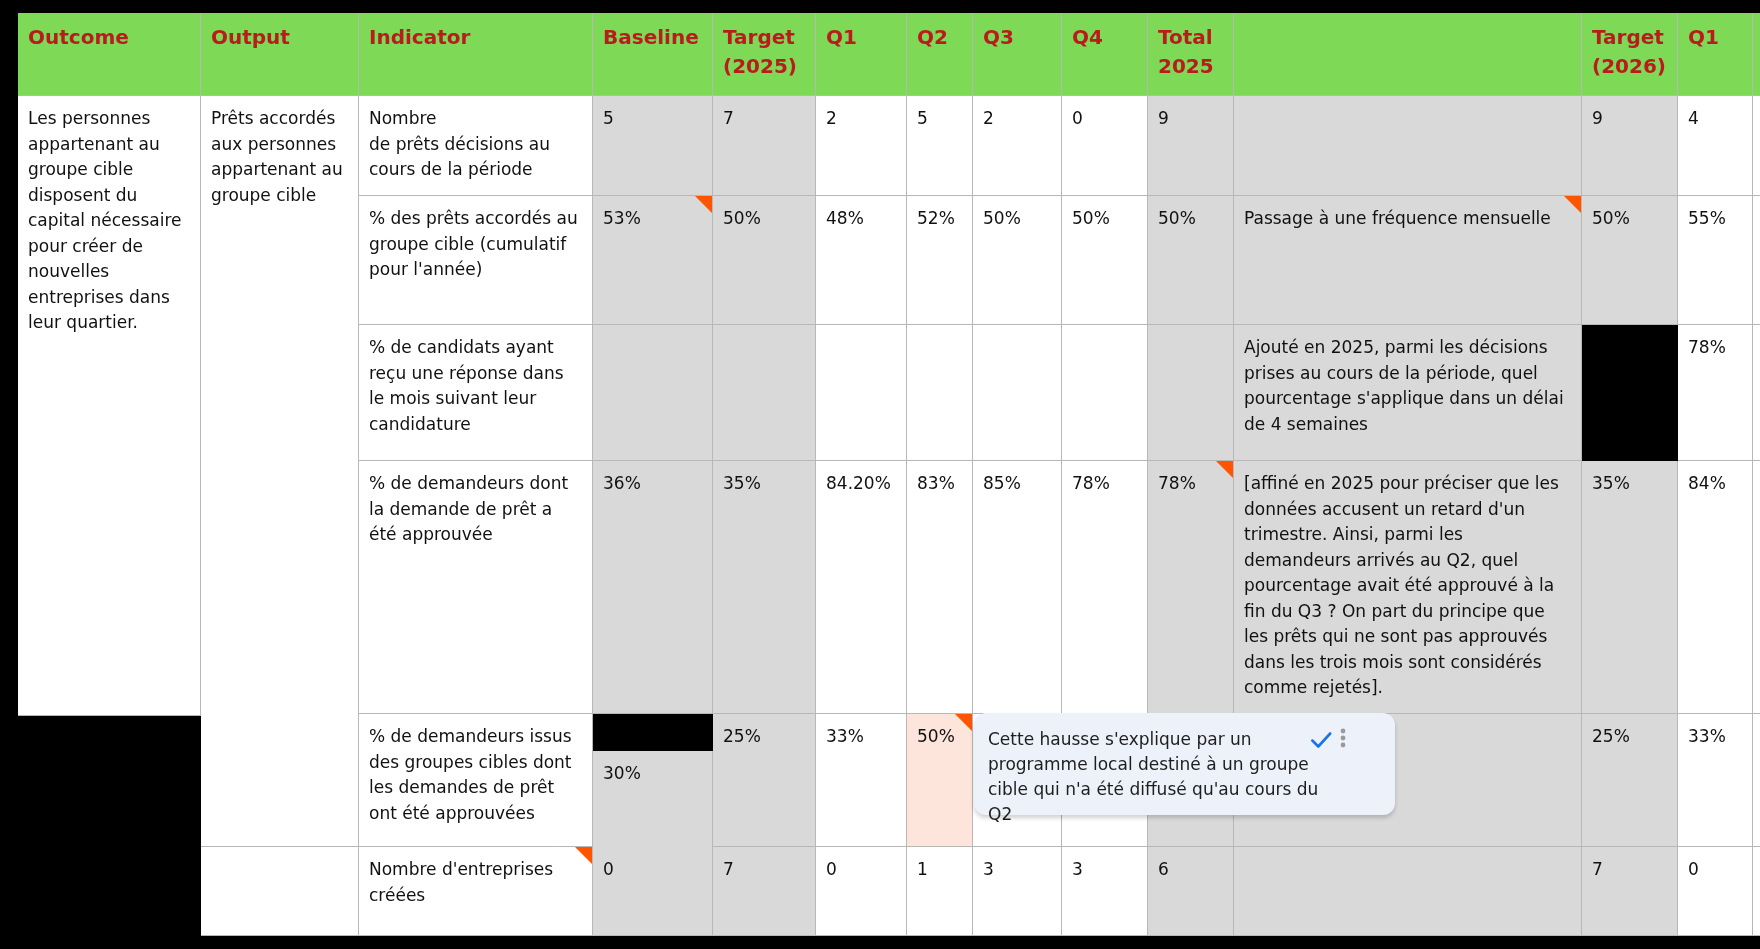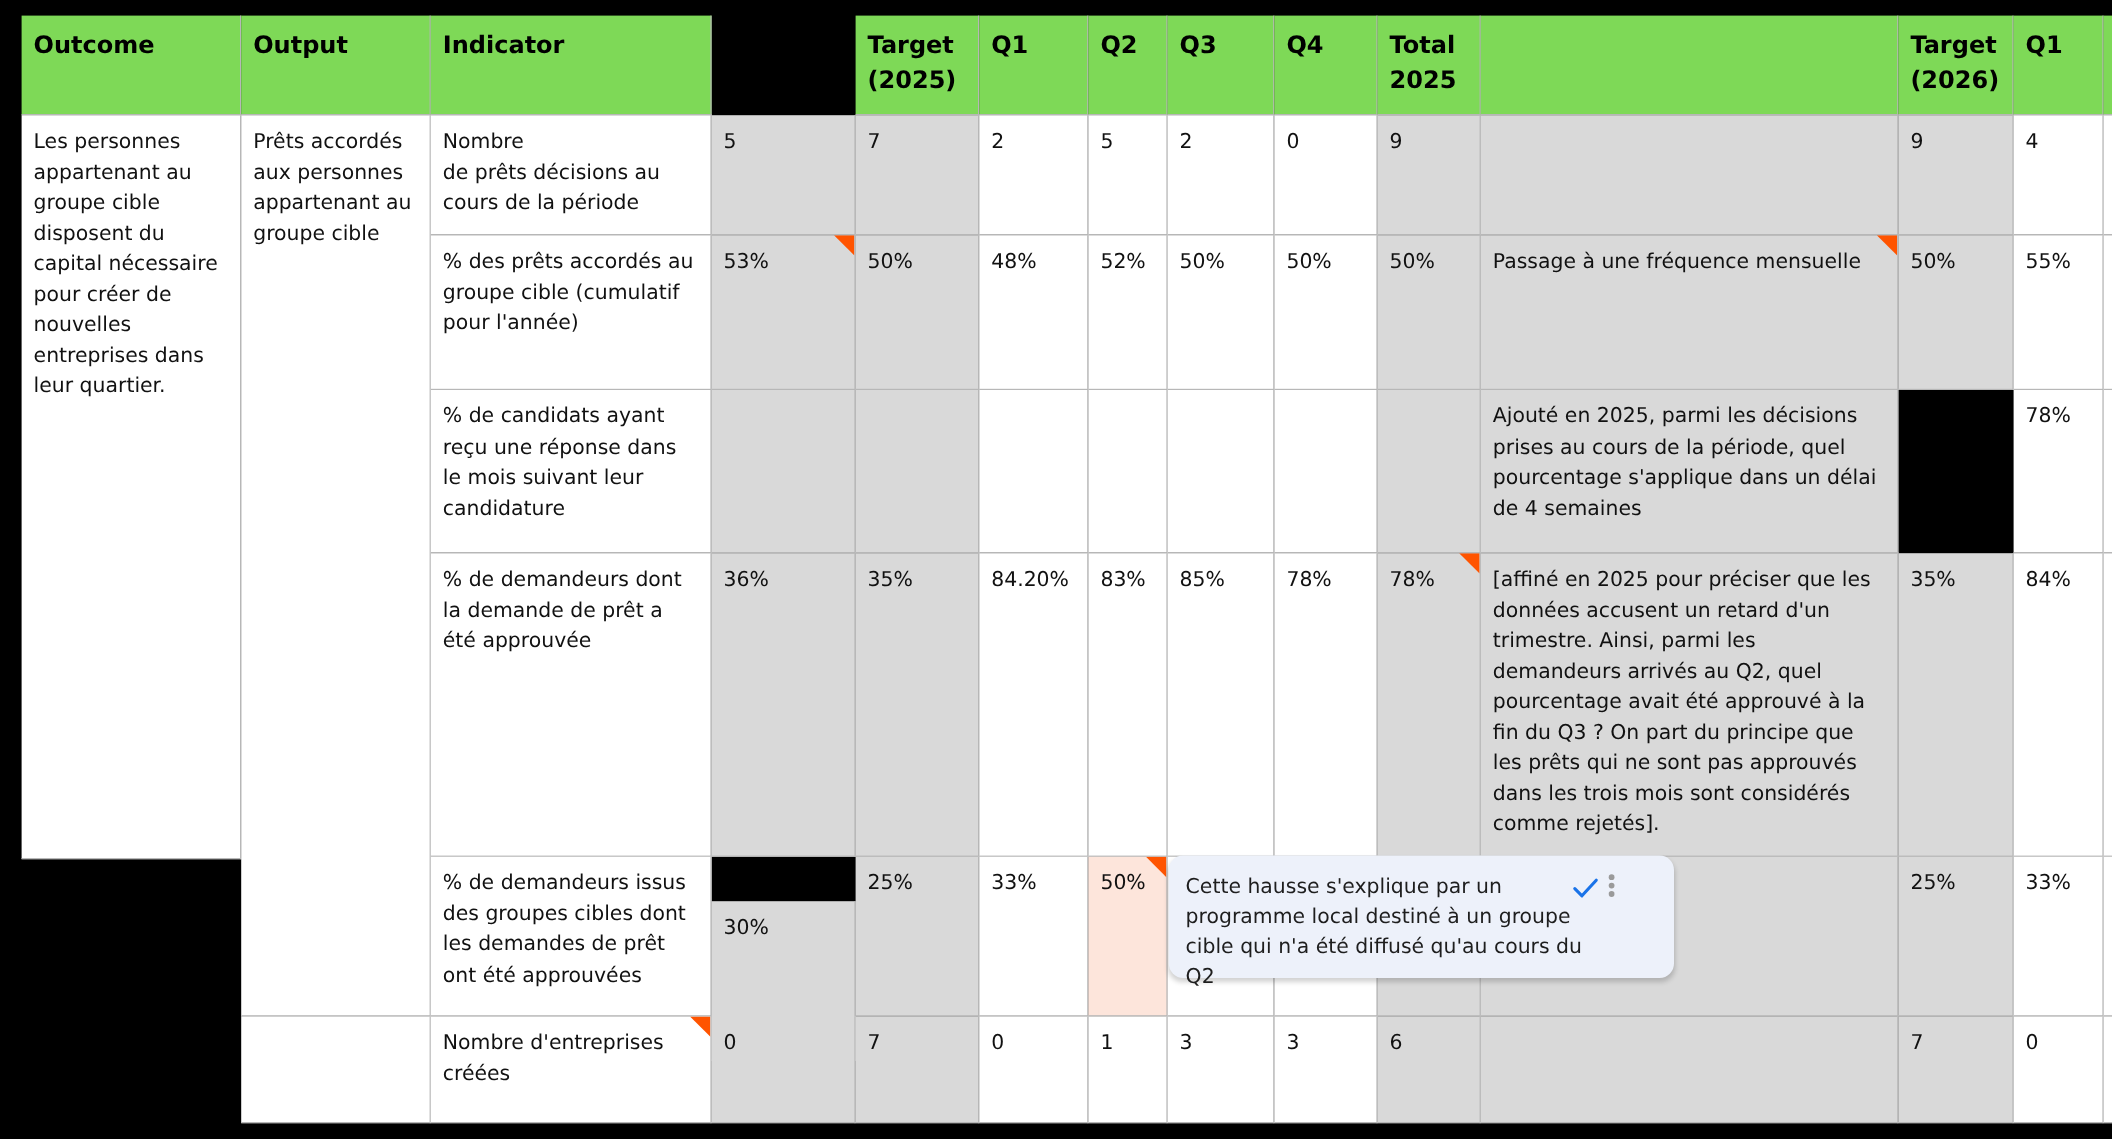--- a/index.html
+++ b/index.html
@@ -10,21 +10,21 @@
   .sheet { position: absolute; left: 0; top: 0; width: 1760px; height: 949px; }
   .cell {
     position: absolute; box-sizing: border-box;
     border-right: 1.5px solid #b7b7b7; border-bottom: 1.5px solid #b7b7b7;
     padding: 10px 10px 0 10px; color: #111;
     font-size: 17px; line-height: 25.5px; overflow: hidden;
     white-space: normal;
   }
   .hdr {
     background: #7ed957; font-weight: bold; font-size: 20px; line-height: 29px;
-    padding-top: 10px; color: #000000;
+    padding-top: 10px; color: #b91c1c;
   }
   .white { background: #ffffff; }
   .gray { background: #d9d9d9; }
   .peach { background: #fde5db; }
   .pre { white-space: pre-line; }
   .marker {
     position: absolute; top: 0; right: 0; width: 0; height: 0;
     border-top: 17px solid #ff5400; border-left: 17px solid transparent;
   }
   .popup {
@@ -37,20 +37,21 @@
   .popup .dots { position: absolute; left: 364px; top: 14px; width: 10px; height: 26px; }
 </style>
 </head>
 <body>
 
 <div class="sheet">
 
   <div class="cell hdr pre" style="left:18px;top:13px;width:183px;height:83px;">Outcome</div>
   <div class="cell hdr pre" style="left:201px;top:13px;width:158px;height:83px;">Output</div>
   <div class="cell hdr pre" style="left:359px;top:13px;width:234px;height:83px;">Indicator</div>
+  <div class="cell hdr pre" style="left:593px;top:13px;width:120px;height:83px;">Baseline</div>
   <div class="cell hdr pre" style="left:713px;top:13px;width:103px;height:83px;">Target
 (2025)</div>
   <div class="cell hdr pre" style="left:816px;top:13px;width:91px;height:83px;">Q1</div>
   <div class="cell hdr pre" style="left:907px;top:13px;width:66px;height:83px;">Q2</div>
   <div class="cell hdr pre" style="left:973px;top:13px;width:89px;height:83px;">Q3</div>
   <div class="cell hdr pre" style="left:1062px;top:13px;width:86px;height:83px;">Q4</div>
   <div class="cell hdr pre" style="left:1148px;top:13px;width:86px;height:83px;">Total
 2025</div>
   <div class="cell hdr pre" style="left:1234px;top:13px;width:348px;height:83px;"></div>
   <div class="cell hdr pre" style="left:1582px;top:13px;width:96px;height:83px;">Target

